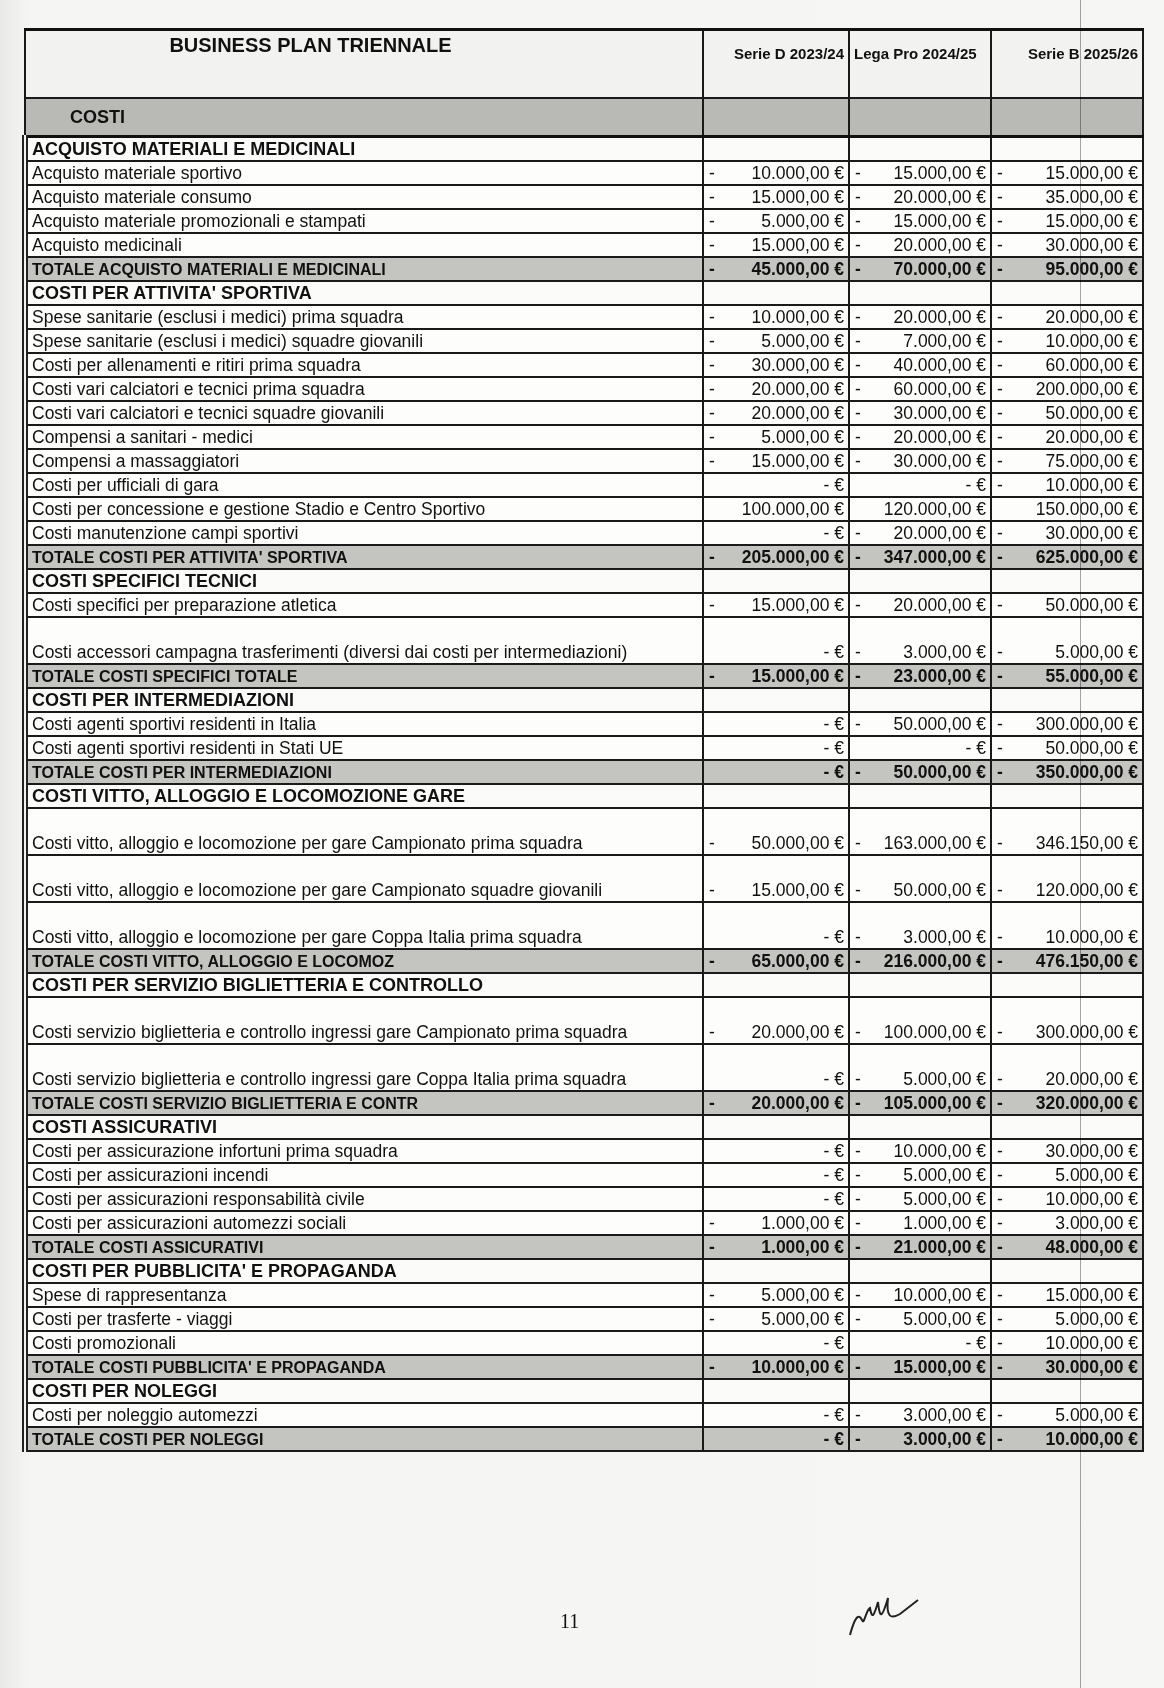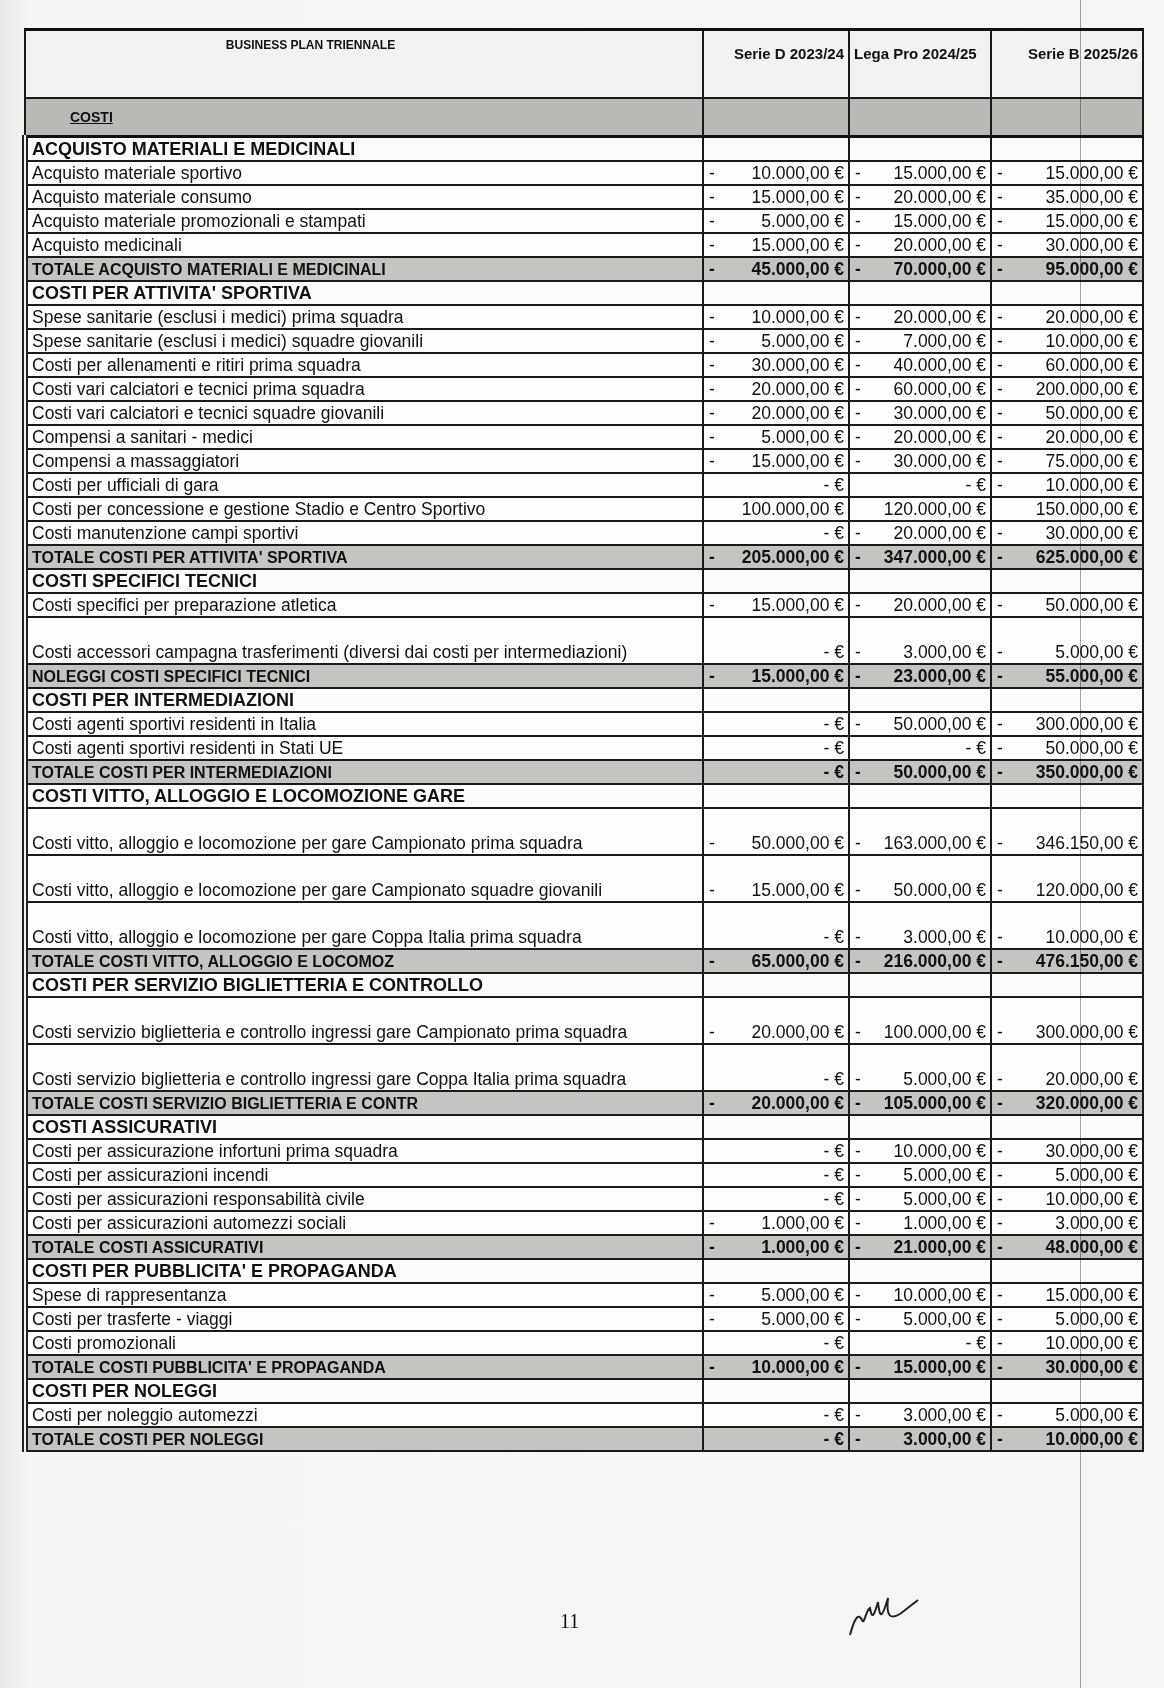--- a/index.html
+++ b/index.html
@@ -2,25 +2,25 @@
 <html><head>
 <meta charset="utf-8">
 <style>
   html,body{margin:0;padding:0;}
   body{width:1164px;height:1688px;background:#f3f3f1;position:relative;overflow:hidden;font-family:"Liberation Sans",sans-serif;color:#111;}
   .page{position:absolute;left:0;top:0;width:1164px;height:1688px;background:linear-gradient(90deg,#e9e9e7 0,#f5f5f3 30px,#f6f6f4 100%);}
   table.bp{position:absolute;left:22px;top:28px;width:1118px;border-collapse:collapse;table-layout:fixed;}
   table.bp td{border:2px solid #1a1a1a;padding:0 4px;height:22px;vertical-align:bottom;font-size:17.5px;line-height:21px;white-space:nowrap;overflow:hidden;}
   col.c0{width:678px;} col.c1{width:146px;} col.c2{width:142px;} col.c3{width:152px;}
   tr.hdr td{height:52px;background:#f2f2f0;border-top:3px solid #111;}
-  tr.hdr td.title{font-weight:bold;font-size:12px;text-align:center;vertical-align:top;padding-top:4px;padding-right:111px;}
+  tr.hdr td.title{font-weight:bold;font-size:20px;text-align:center;vertical-align:top;padding-top:4px;padding-right:111px;}
   tr.hdr td.colh{font-weight:bold;font-size:15px;line-height:17px;vertical-align:top;padding-top:14px;}
   tr.hdr td.colh.right{text-align:right;}
   tr.costi td{height:36px;background:#b9b9b5;border-bottom:3px solid #111;}
-  tr.costi td.lbl{font-weight:bold;font-size:14px;text-decoration:underline;vertical-align:middle;padding-left:44px;}
+  tr.costi td.lbl{font-weight:bold;font-size:18px;vertical-align:middle;padding-left:44px;}
   tr.sec td{background:#fbfbfa;}
   tr.sec td.lbl{font-weight:bold;font-size:18px;}
   tr.item td{background:#fdfdfc;}
   tr.item td.lbl{white-space:normal;margin-top:36px;}
   tr.tot td{background:#c4c4c0;font-weight:bold;}
   tr.tot td.lbl{font-size:16px;}
   td.lbl{border-left:6px double #222 !important;}
   td.val{text-align:right;font-size:15px;position:relative;}
   td.val .dash{position:absolute;left:5px;bottom:0;}
   tr.two td{height:45px;}
@@ -172,21 +172,21 @@
           <td class="val"><span class="dash">-</span><span>20.000,00 €</span></td>
           <td class="val"><span class="dash">-</span><span>50.000,00 €</span></td>
         </tr>
         <tr class="item two">
           <td class="lbl">Costi accessori campagna trasferimenti (diversi dai costi per intermediazioni)</td>
           <td class="val"><span>-   €</span></td>
           <td class="val"><span class="dash">-</span><span>3.000,00 €</span></td>
           <td class="val"><span class="dash">-</span><span>5.000,00 €</span></td>
         </tr>
         <tr class="tot">
-          <td class="lbl">NOLEGGI COSTI SPECIFICI TECNICI</td>
+          <td class="lbl">TOTALE COSTI SPECIFICI TOTALE</td>
           <td class="val"><span class="dash">-</span><span>15.000,00 €</span></td>
           <td class="val"><span class="dash">-</span><span>23.000,00 €</span></td>
           <td class="val"><span class="dash">-</span><span>55.000,00 €</span></td>
         </tr>
         <tr class="sec">
           <td class="lbl">COSTI PER INTERMEDIAZIONI</td>
           <td class="val"><span></span></td>
           <td class="val"><span></span></td>
           <td class="val"><span></span></td>
         </tr>

